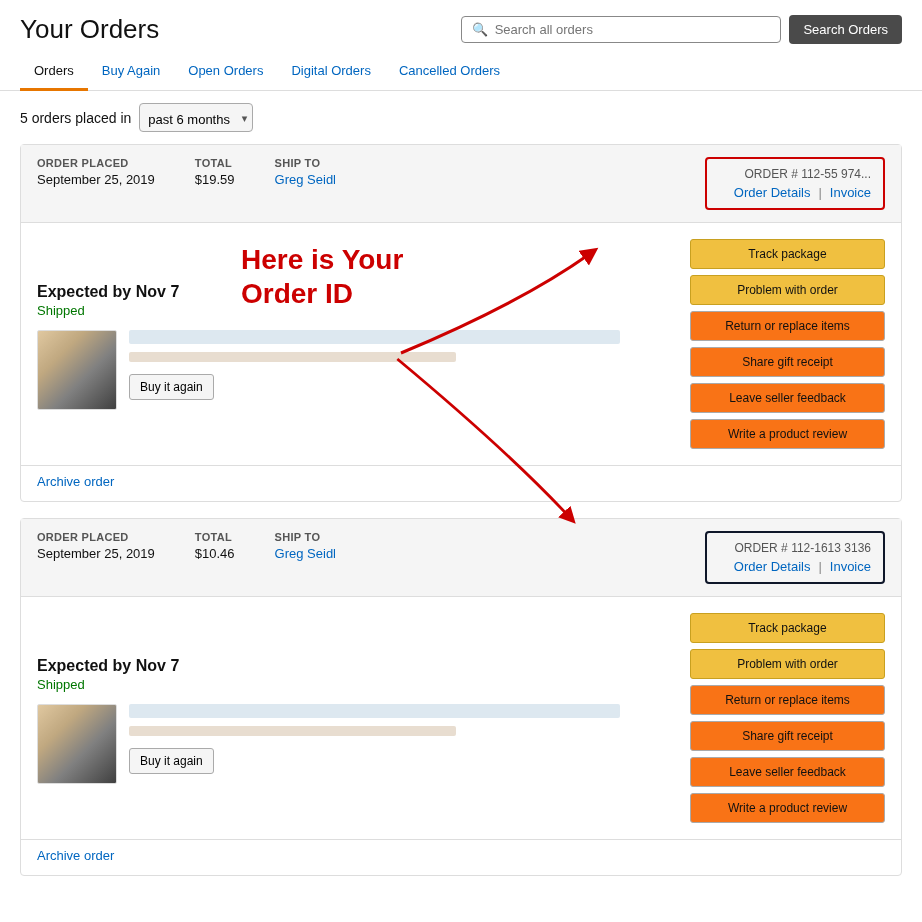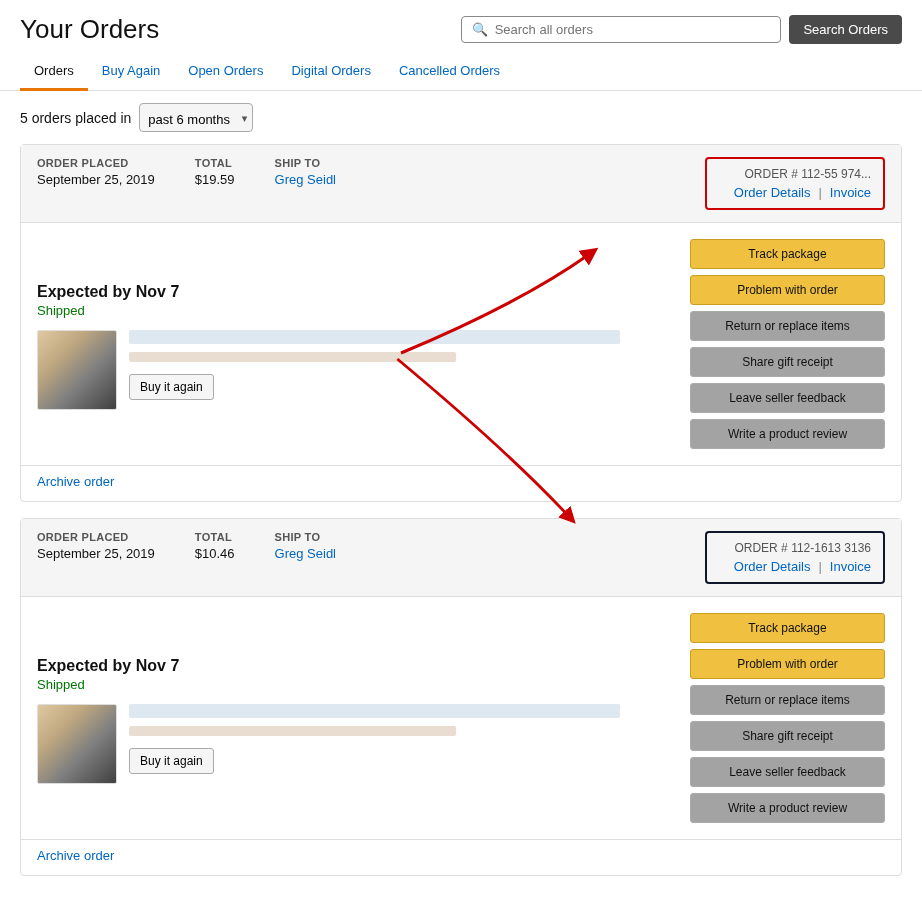--- a/index.html
+++ b/index.html
@@ -281,21 +281,21 @@
       gap: 6px;
       min-width: 195px;
     }
     .action-btn {
       padding: 7px 12px;
       font-size: 12px;
       border-radius: 3px;
       cursor: pointer;
       text-align: center;
       border: 1px solid #aaa;
-      background: #a3a3a3;
+      background: #f97316;
       color: #111;
     }
     .action-btn.yellow {
       background: #f0c040;
       border: 1px solid #c8a020;
       color: #111;
     }
 
     
     .archive-link-row {
@@ -384,20 +384,24 @@
       <div class="product-row">
         <div class="product-img"></div>
         <div class="product-info">
           <div class="product-title-bar"></div>
           <div class="product-detail-bar"></div>
           <button class="buy-again-btn">Buy it again</button>
         </div>
       </div>
     </div>
 
+    <div class="annotation-text">
+      <span>Here is Your</span><br>
+      <span>Order ID</span>
+    </div>
 
     <svg class="arrow-svg" viewBox="0 0 650 200" xmlns="http://www.w3.org/2000/svg" style="position:absolute;top:0;left:0;width:650px;height:200px;pointer-events:none;">
       <defs>
         <marker id="arrowhead1" markerWidth="8" markerHeight="8" refX="3" refY="3" orient="auto">
           <path d="M0,0 L0,6 L6,3 z" fill="#cc0000"></path>
         </marker>
       </defs>
       <path d="M 380 130 Q 500 80 570 30" stroke="#cc0000" stroke-width="3" fill="none" marker-end="url(#arrowhead1)"></path>
     </svg>
 

